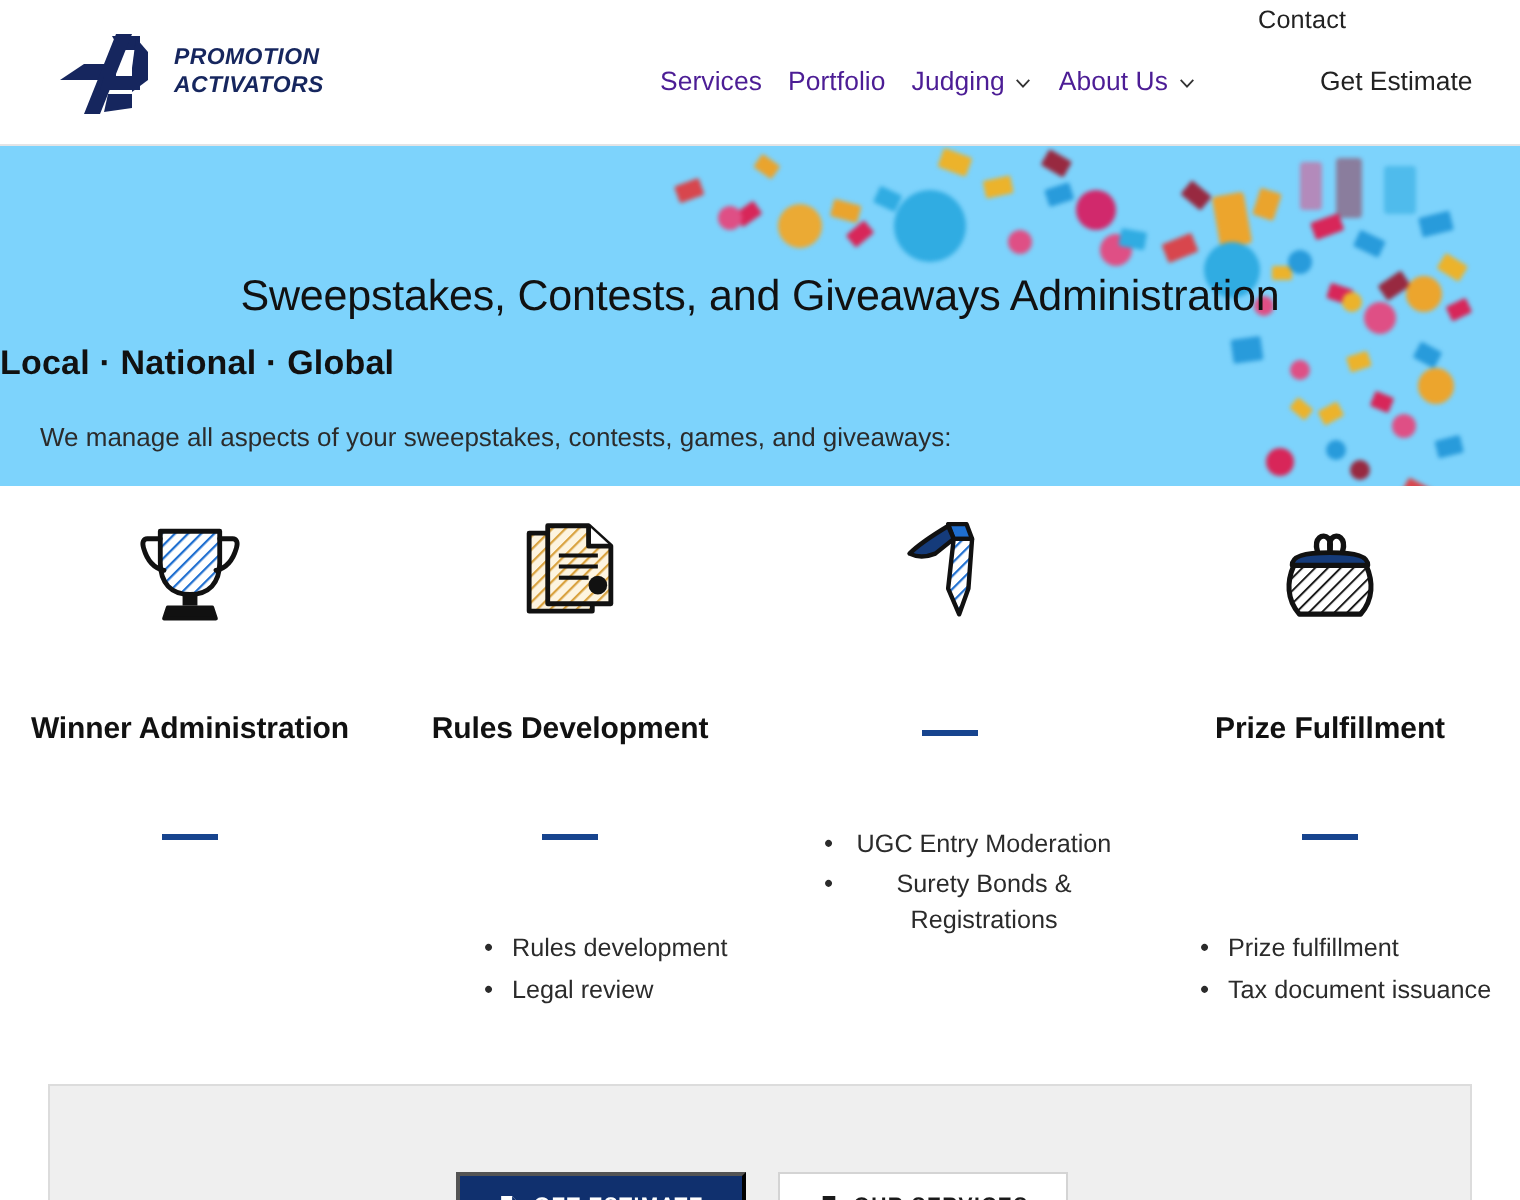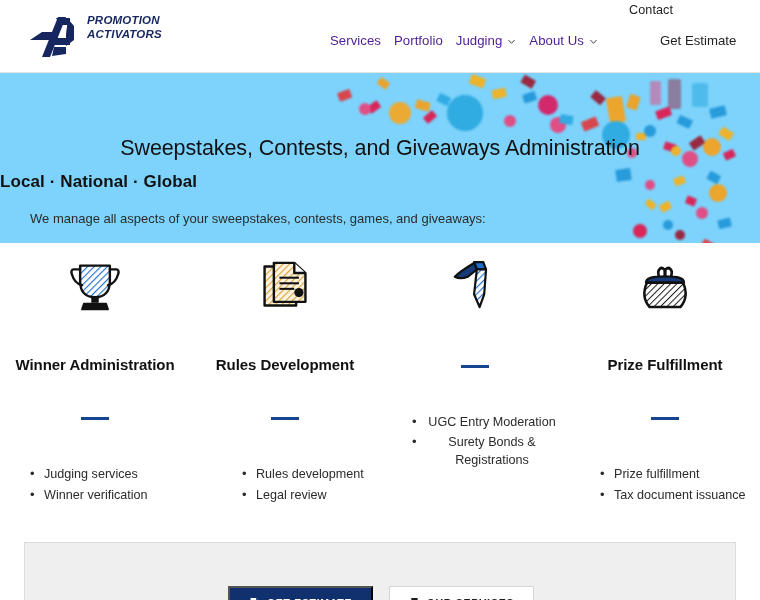--- a/index.html
+++ b/index.html
@@ -12,21 +12,21 @@
   }
   #page { position:relative; width:760px; height:600px; overflow:hidden; background:#fff; }
 
   
   .header {
     position:absolute; top:0; left:0; width:760px; height:73px;
     background:#ffffff; border-bottom:1px solid #e4e4e6; z-index:30;
   }
   .logo-wrap {
     position:absolute; left:28px; top:14px;
-    display:flex; align-items:flex-start; gap:7px;
+    display:flex; align-items:center; gap:7px;
   }
   .logo-mark { width:52px; height:46px; display:block; }
   .logo-text {
     font-size:11.5px; font-weight:bold; font-style:italic;
     line-height:1.18; color:#16265e; letter-spacing:.2px;
   }
   .logo-text span { display:block; }
 
   .top-link {
     position:absolute; top:3px; left:603px;
@@ -57,21 +57,21 @@
     position:absolute; top:63px; left:0; width:760px; text-align:center;
     font-size:21.5px; font-weight:400; color:#111; letter-spacing:-0.1px;
     z-index:5;
   }
   .hero-h2 {
     position:absolute; top:99px; left:0; width:632px; text-align:left;
     font-size:17px; font-weight:bold; color:#111; letter-spacing:.1px;
     z-index:5;
   }
   .hero-sub {
-    position:absolute; top:138px; left:30px;
+    position:absolute; top:138px; left:20px;
     font-size:13px; color:#2b2b2b; z-index:5;
   }
 
   
   .cols {
     position:absolute; top:255px; left:0; width:760px;
     display:flex; align-items:flex-start;
   }
   .col { width:190px; padding:0 12px; display:flex; flex-direction:column; align-items:center;gap:33px; }
   .col-icon { height:58px; display:flex; align-items:flex-end; justify-content:center; margin-bottom:9px; }
@@ -246,24 +246,20 @@
           </defs>
           <path d="M15 5 H47 V22 C47 33 41 39 31 39 C21 39 15 33 15 22 Z" fill="url(#hatchBlue)" stroke="#111" stroke-width="2.6" stroke-linejoin="round"></path>
           <path d="M15 9 H8 C6 9 5 11 6 14 C8 21 12 25 17 26" fill="none" stroke="#111" stroke-width="2.6" stroke-linecap="round"></path>
           <path d="M47 9 H54 C56 9 57 11 56 14 C54 21 50 25 45 26" fill="none" stroke="#111" stroke-width="2.6" stroke-linecap="round"></path>
           <rect x="27" y="38" width="8" height="7" fill="#111"></rect>
           <path d="M19 46 H43 L45 52 H17 Z" fill="#111" stroke="#111" stroke-width="2" stroke-linejoin="round"></path>
         </svg>
       </div>
       <div class="col-title">Winner Administration</div>
       <div class="rule"></div>
-      <ul class="col-list">
-        <li>Judging services</li>
-        <li>Winner verification</li>
-      </ul>
     </div>
 
     <div class="col col-b">
       <div class="col-icon">
         <svg viewBox="0 0 56 56" width="52" height="52" aria-hidden="true">
           <defs>
             <pattern id="hatchTan" patternUnits="userSpaceOnUse" width="5" height="5" patternTransform="rotate(45)">
               <rect width="5" height="5" fill="#fdf4e0"></rect>
               <line x1="0" y1="0" x2="0" y2="5" stroke="#d9a23f" stroke-width="2.4"></line>
             </pattern>

